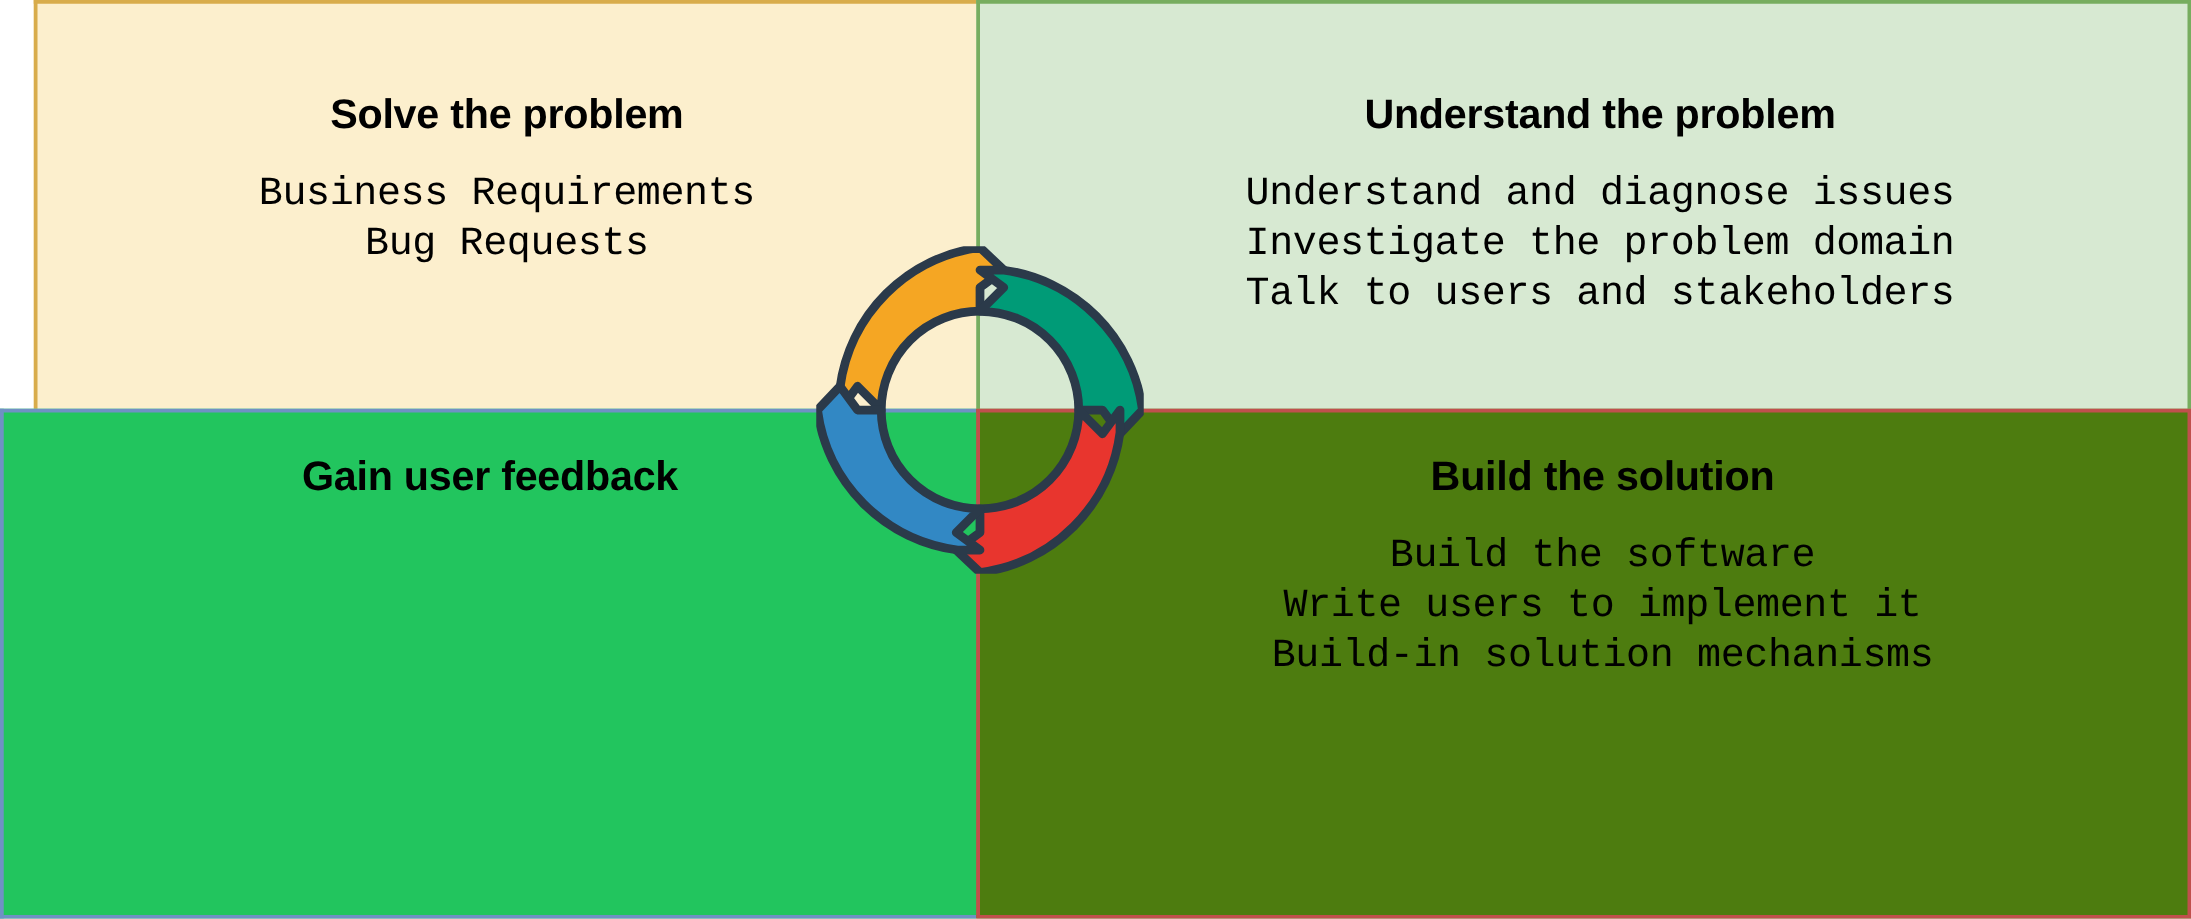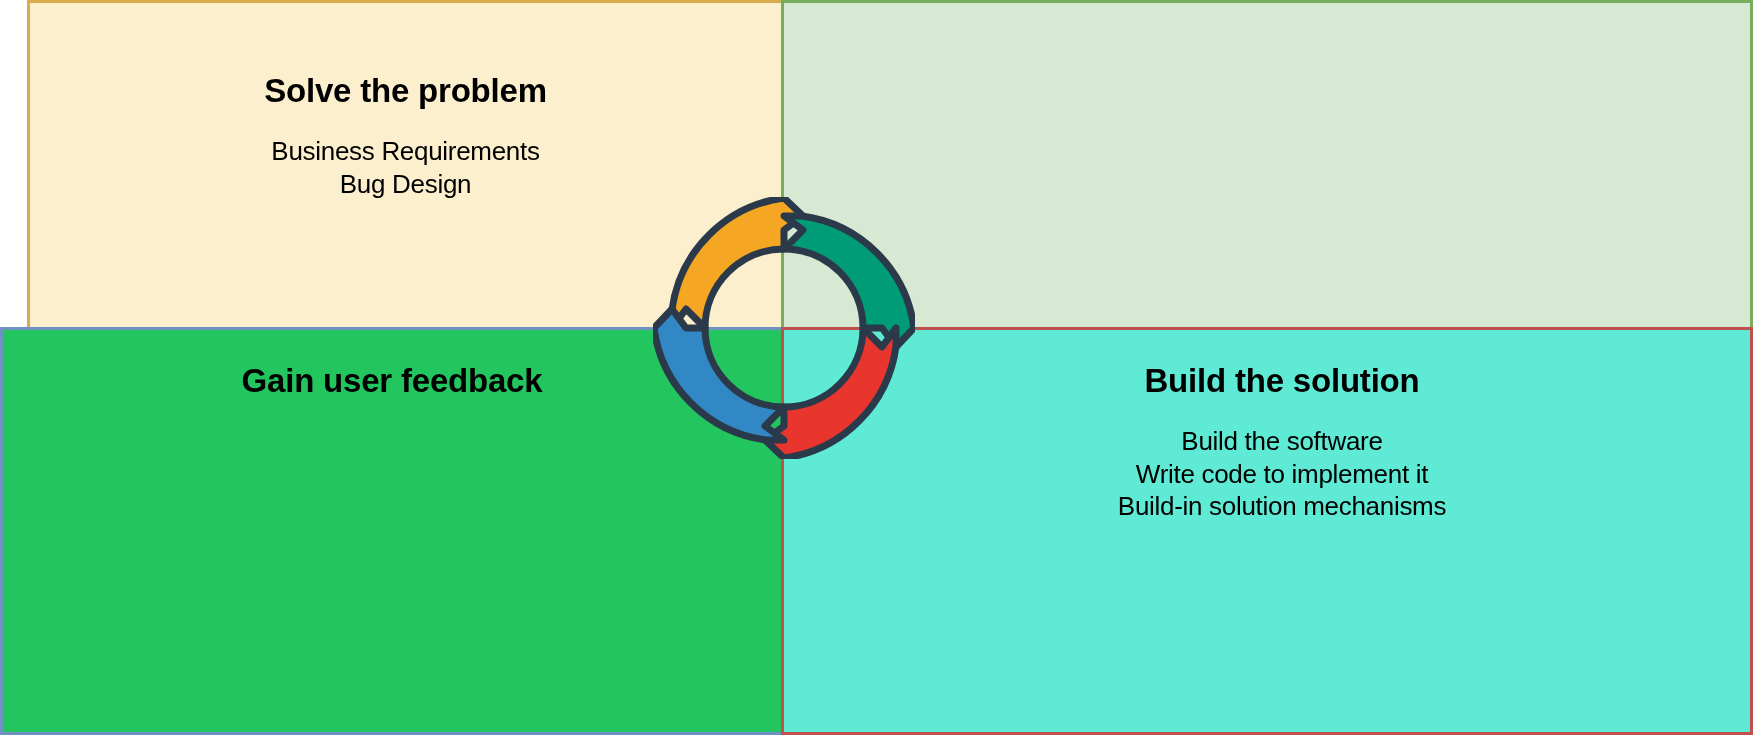--- a/index.html
+++ b/index.html
@@ -42,23 +42,24 @@
     color: #000000;
   }
   .quad-title {
     font-weight: bold;
     font-size: 33px;
     letter-spacing: -0.2px;
     line-height: 1.1;
     white-space: nowrap;
   }
   .quad-lines {
-    font-size: 26px;
+    font-size: 32px;
     line-height: 1.25;
     letter-spacing: -0.3px;
+    font-family: Liberation Mono, monospace;
   }
   .quad-lines div {
     white-space: nowrap;
   }
 
   
   .q-solve {
     background: #fcefcd;
     border: 3px solid #d8ac4b;
     border-right-width: 0;
@@ -110,45 +111,51 @@
 <div id="canvas">
 
   <div class="grid">
 
     <div class="quad q-solve" style="background: rgb(252, 239, 205); border-color: rgb(216, 172, 75);">
       <div class="quad-inner">
         <div class="quad-title">Solve the problem</div>
         <div class="quad-gap"></div>
         <div class="quad-lines">
           <div>Business Requirements</div>
-          <div>Bug Design</div>
+          <div>Bug Requests</div>
         </div>
       </div>
     </div>
 
     <div class="quad q-understand" style="background: rgb(215, 233, 210); border-color: rgb(119, 173, 95);">
       <div class="quad-inner">
-        <div class="quad-gap"></div>
+        <div class="quad-title">Understand the problem</div>
+        <div class="quad-gap"></div>
+        <div class="quad-lines">
+          <div>Understand and diagnose issues</div>
+          <div>Investigate the problem domain</div>
+          <div>Talk to users and stakeholders</div>
+        </div>
       </div>
     </div>
 
     <div class="quad q-gain" style="background: #22c55e; border-color: rgb(111, 145, 196);">
       <div class="quad-inner">
         <div class="quad-title">Gain user feedback</div>
         <div class="quad-gap"></div>
       </div>
     </div>
 
-    <div class="quad q-build" style="background: #5eead4; border-color: rgb(192, 80, 77);">
+    <div class="quad q-build" style="background: #4d7c0f; border-color: rgb(192, 80, 77);">
       <div class="quad-inner">
         <div class="quad-title">Build the solution</div>
         <div class="quad-gap"></div>
         <div class="quad-lines">
           <div>Build the software</div>
-          <div>Write code to implement it</div>
+          <div>Write users to implement it</div>
           <div>Build-in solution mechanisms</div>
         </div>
       </div>
     </div>
 
   </div>
 
   <svg id="cycle" viewBox="0 0 262 262">
     <defs>
 

